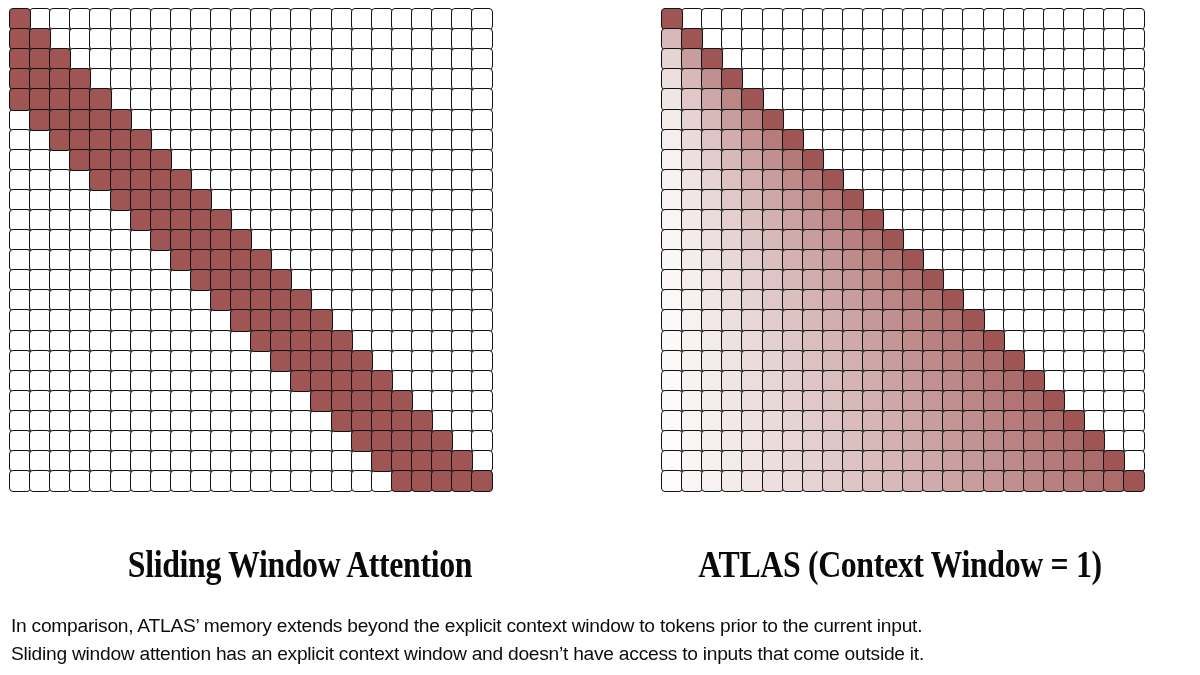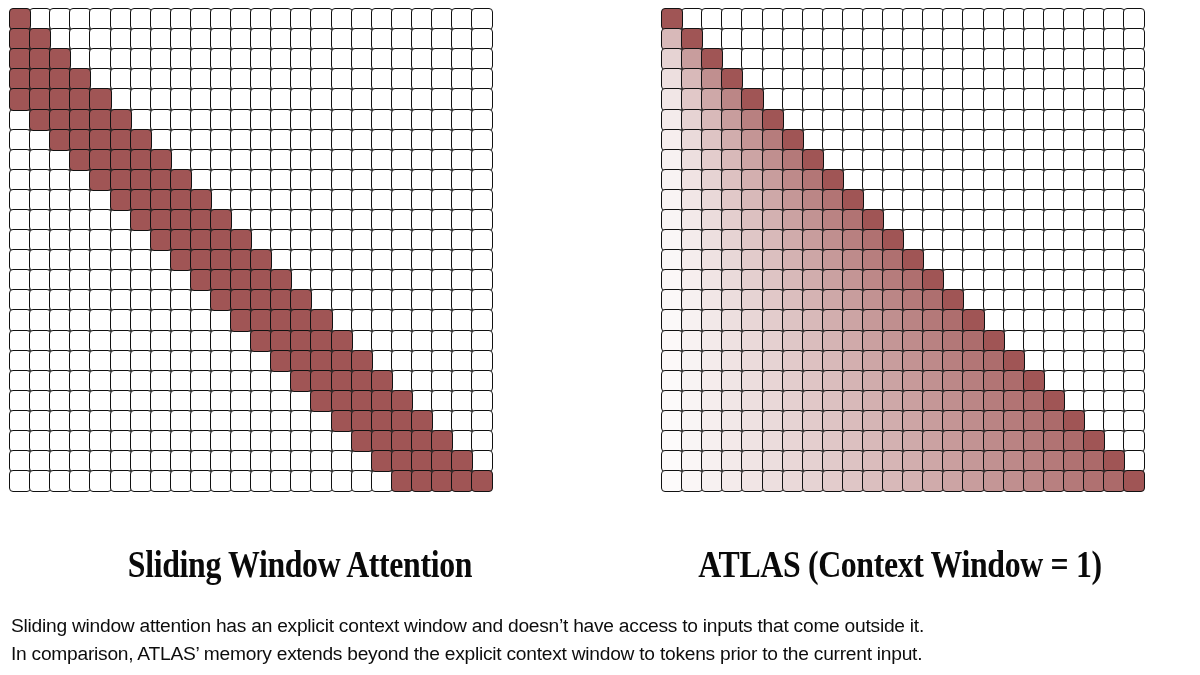--- a/index.html
+++ b/index.html
@@ -1258,17 +1258,17 @@
             <div class="cell" style="background: rgb(172, 106, 106); z-index: 2;"></div>
             <div class="cell" style="background: rgb(160, 85, 85); z-index: 2;"></div>
           </div>
       </div>
       <div class="panel-title">ATLAS (Context Window = 1)</div>
     </div>
 
   </div>
 
   <div class="caption">
+    <span class="line">In comparison, ATLAS’ memory extends beyond the explicit context window to tokens prior to the current input.</span>
     <span class="line">Sliding window attention has an explicit context window and doesn’t have access to inputs that come outside it.</span>
-    <span class="line">In comparison, ATLAS’ memory extends beyond the explicit context window to tokens prior to the current input.</span>
   </div>
 
 </div>
 
 </body></html>

